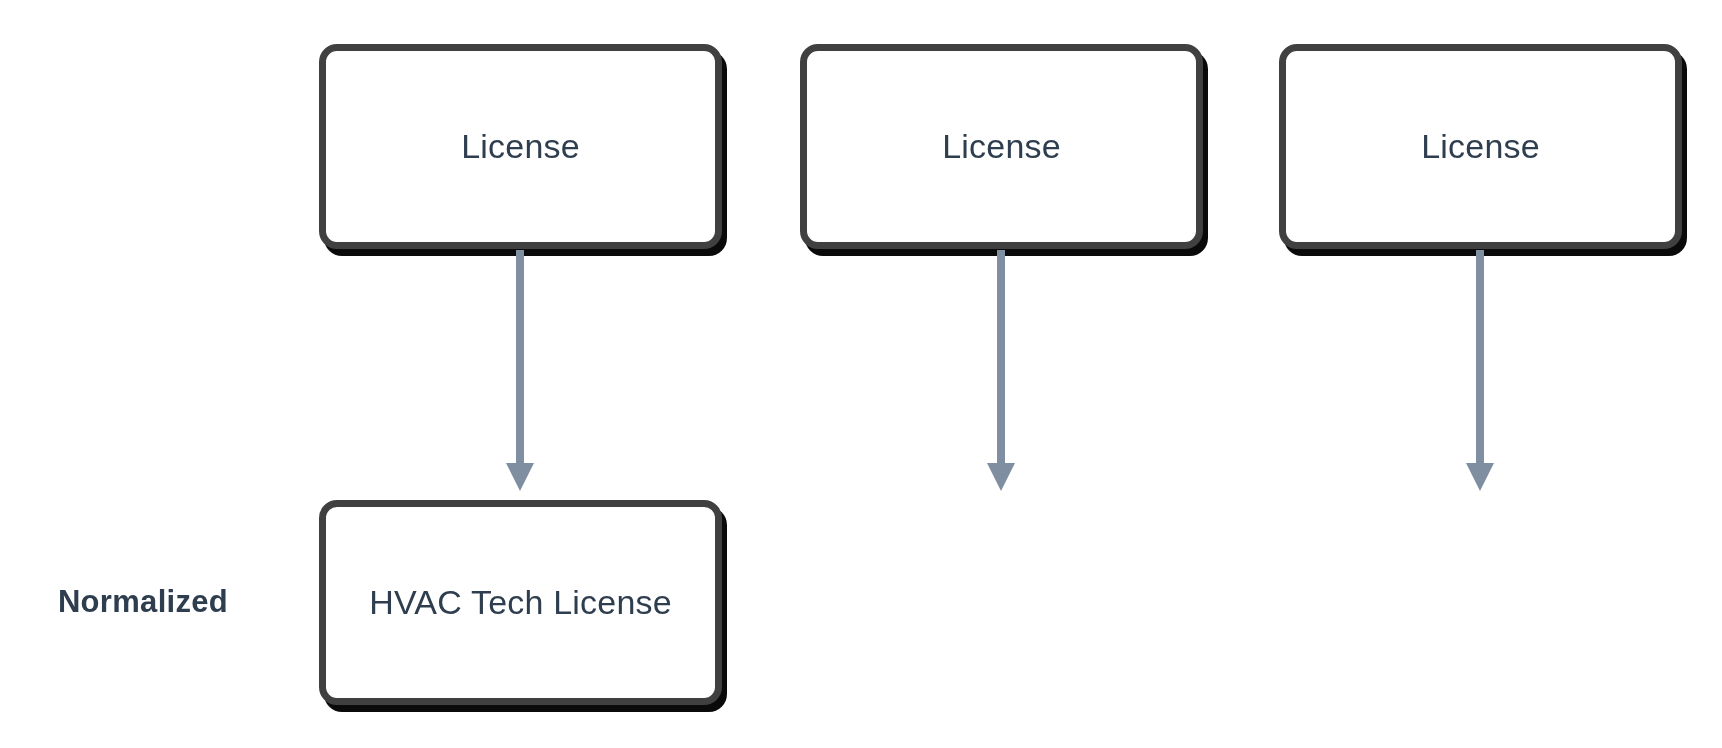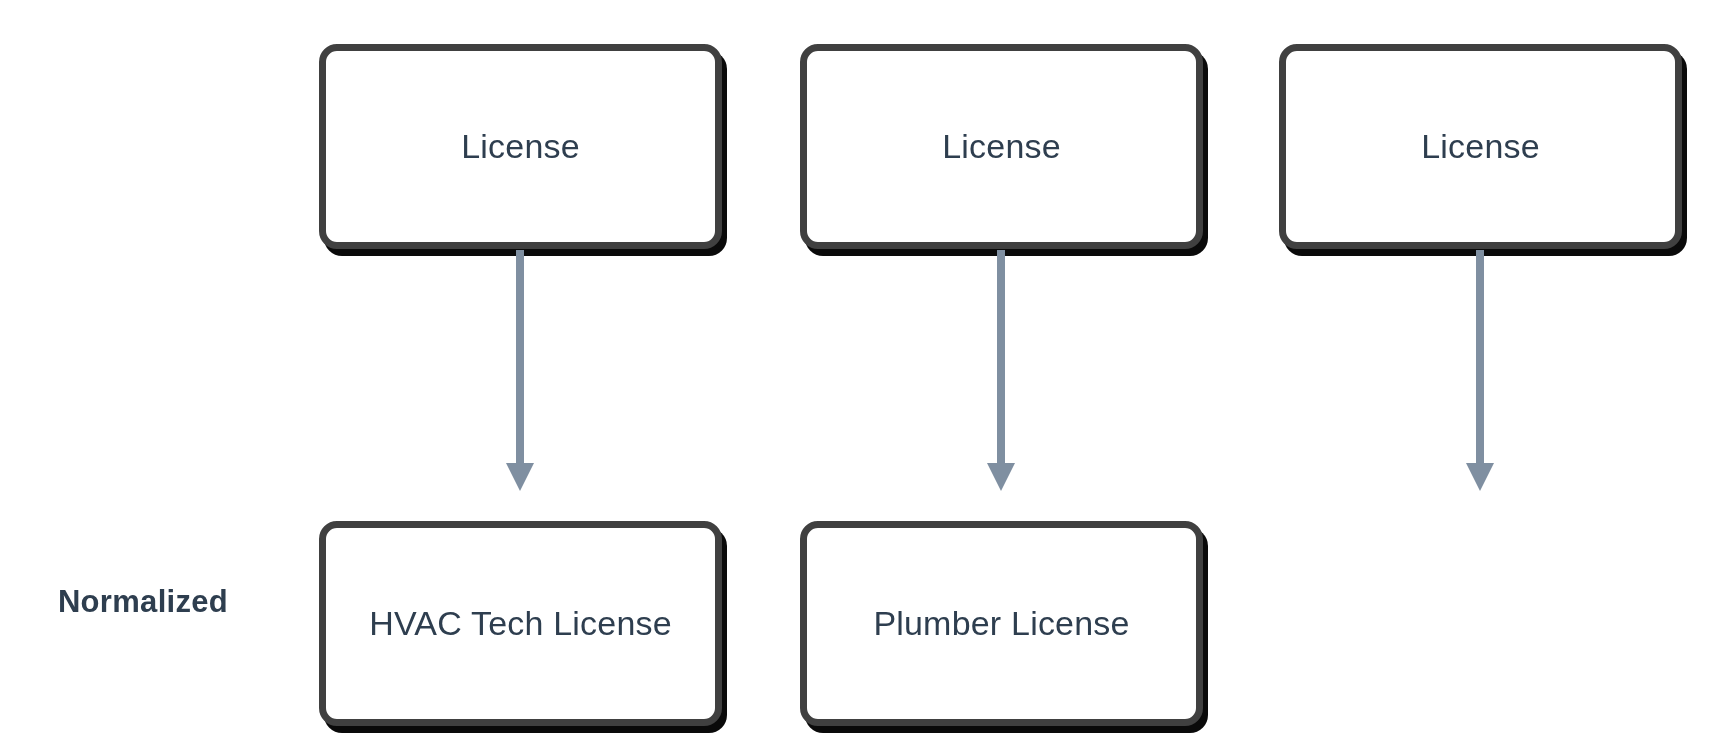--- a/index.html
+++ b/index.html
@@ -36,21 +36,21 @@
     height: 205px;
     background: #ffffff;
     border: 7px solid #404040;
     border-radius: 18px;
     box-shadow: 5px 7px 0 #0a0a0a;
     display: flex;
     align-items: center;
     justify-content: center;
   }
   .box.row-top    { top: 44px; }
-  .box.row-bottom { top: 521px; }
+  .box.row-bottom { top: 500px; }
   .box.col-1 { left: 319px; }
   .box.col-2 { left: 800px; }
   .box.col-3 { left: 1279px; }
   .box-text {
     font-size: 34px;
     font-weight: 400;
     color: #2e3e4f;
     letter-spacing: 0.2px;
     white-space: nowrap;
   }
@@ -83,23 +83,20 @@
     <span class="box-text">HVAC Tech License</span>
   </div>
 
   <div class="box row-top col-2">
     <span class="box-text">License</span>
   </div>
   <svg class="arrow col-2" viewBox="0 0 30 242">
     <rect x="11" y="0" width="8" height="218" fill="#7f8fa1"></rect>
     <polygon points="1,213 29,213 15,241" fill="#7f8fa1"></polygon>
   </svg>
-  <div class="box row-bottom col-2">
-    <span class="box-text">Plumber License</span>
-  </div>
 
   <div class="box row-top col-3">
     <span class="box-text">License</span>
   </div>
   <svg class="arrow col-3" viewBox="0 0 30 242">
     <rect x="11" y="0" width="8" height="218" fill="#7f8fa1"></rect>
     <polygon points="1,213 29,213 15,241" fill="#7f8fa1"></polygon>
   </svg>
 
 </div>

